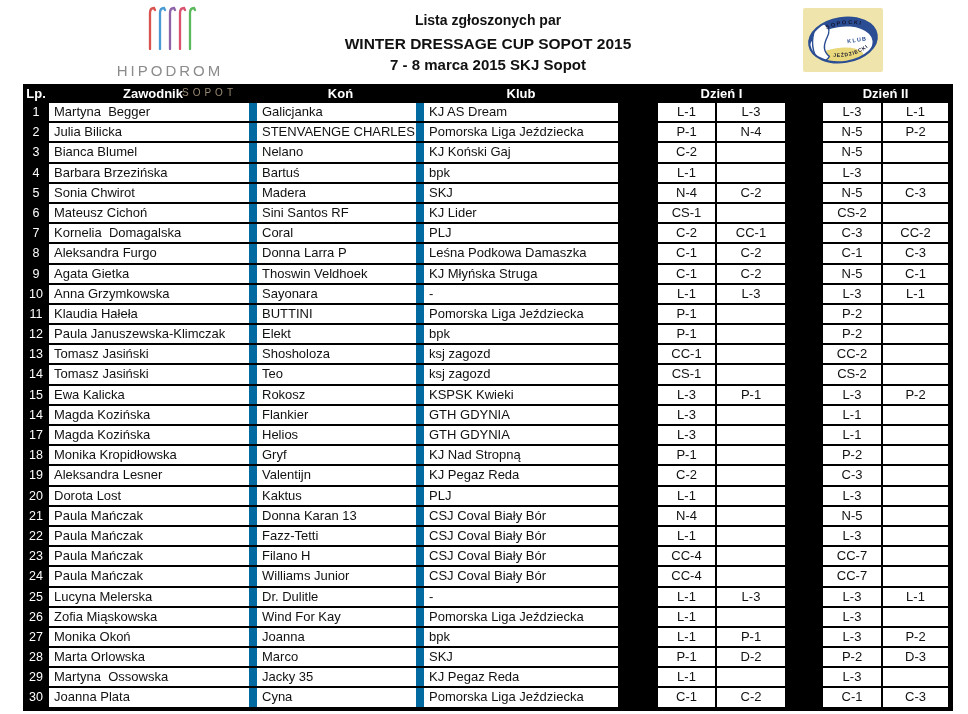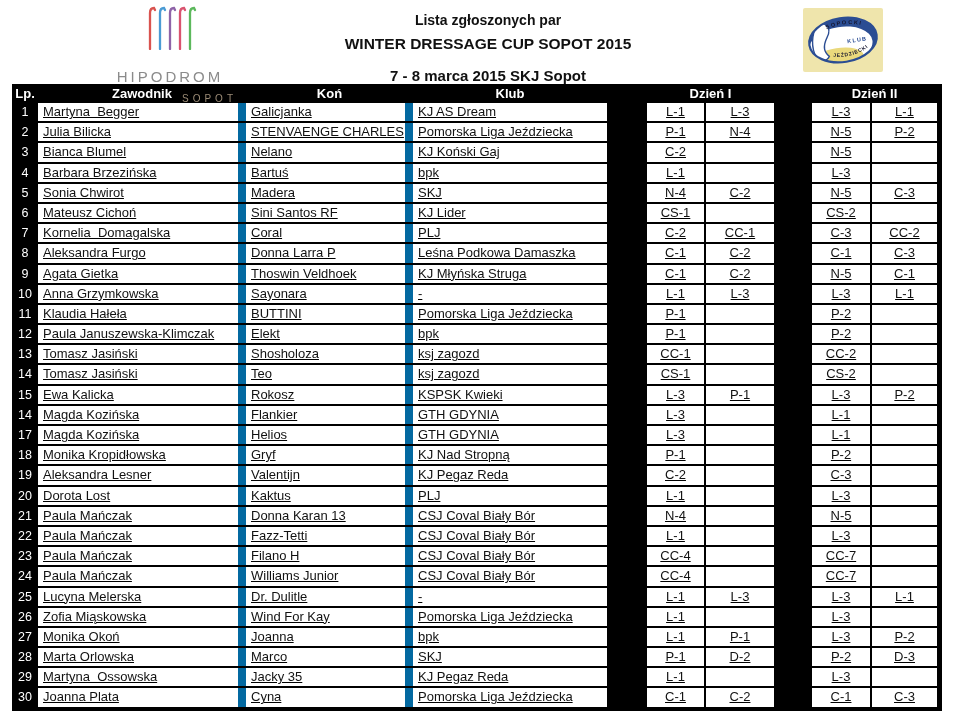--- a/index.html
+++ b/index.html
@@ -2,30 +2,30 @@
 <html><head>
 <meta charset="utf-8">
 <style>
   html,body{margin:0;padding:0;background:#fff;}
   body{width:968px;height:714px;font-family:"Liberation Sans",sans-serif;overflow:hidden;position:relative;}
 
   
   .hdr{position:relative;height:84px;}
   .logo-l{position:absolute;left:103px;top:4px;width:134px;height:78px;text-align:center;}
   .logo-l svg{display:block;margin:0 auto;}
-  .logo-l .name{font-size:15px;color:#8b8b8b;letter-spacing:3px;margin-top:18px;}
+  .logo-l .name{font-size:15px;color:#8b8b8b;letter-spacing:3px;margin-top:12px;}
   .logo-l .sub{font-size:10px;color:#9b8b76;letter-spacing:4px;margin-top:8px;text-align:right;}
   .titles{position:absolute;left:8px;right:0;top:12px;text-align:center;font-weight:bold;color:#111;}
   .t1{font-size:14px;margin:0 0 7px 0;}
-  .t2{font-size:15.5px;margin:0 0 14px 0;}
+  .t2{font-size:15.5px;margin:0 0 3px 0;}
   .t3{font-size:15px;margin:0;}
   .logo-r{position:absolute;left:803px;top:8px;width:80px;height:64px;}
 
   
-  .tbl{margin-left:12px;width:925px;background:#ef4444;border-right:5px solid #000;border-bottom:2px solid #000;text-decoration:underline;}
+  .tbl{margin-left:23px;width:925px;background:#ef4444;border-right:5px solid #000;border-bottom:2px solid #000;}
   .thead{display:grid;grid-template-columns:26px 208px 167px 194px 40px 127px 38px 125px;
          height:19px;color:#fff;font-weight:bold;font-size:13px;line-height:19px;text-align:center;background:#000;}
   .trow{display:grid;grid-template-columns:26px 208px 167px 194px 40px 59px 68px 38px 60px 65px;
         height:20.2px;padding-bottom:2px;box-sizing:border-box;background:#000;}
   .cell{background:#fff;font-size:13px;line-height:18px;overflow:hidden;white-space:pre;color:#111;}
   .c-lp{background:#000;color:#fff;text-align:center;font-size:12.5px;}
   .c-zaw,.c-kon{border-right:8px solid #0369a1;padding-left:5px;}
   .c-klub{padding-left:5px;}
   .c-gap{background:#000;}
   .c-day{text-align:center;}

